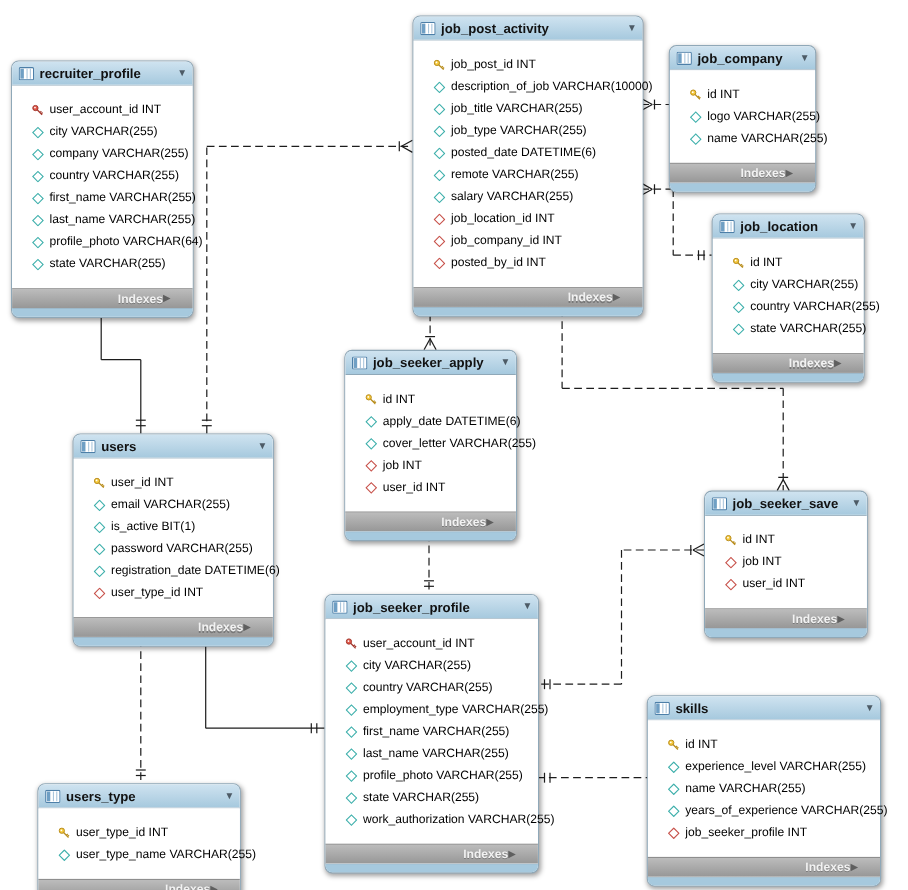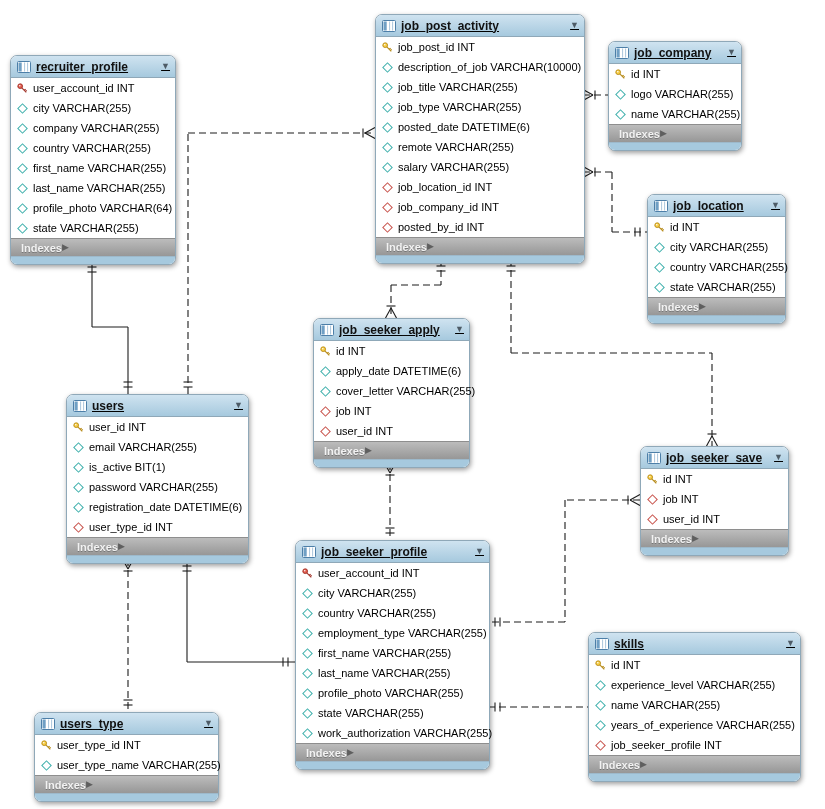--- a/index.html
+++ b/index.html
@@ -9,30 +9,30 @@
   }
   #wires{position:absolute;left:0;top:0;z-index:1;}
   .db-table{
     position:absolute;z-index:2;border-radius:7px;
     box-shadow:1px 2px 5px rgba(0,0,0,.38);
     background:#fff;border:1px solid #8fa8b8;
   }
   .tbl-header{
     height:21px;display:flex;align-items:center;gap:5px;padding:0 5px 0 6px;
     background:linear-gradient(#cfe3f0,#a6c9de);
-    border-radius:6px 6px 0 0;border-bottom:1px solid #8fa8b8;text-decoration:underline;
+    border-radius:6px 6px 0 0;border-bottom:1px solid #8fa8b8;
   }
   .tbl-title{font-size:12px;font-weight:bold;color:#111;flex:1;white-space:nowrap;overflow:hidden;}
   .hdr-arrow{font-size:9px;color:#4d5b66;line-height:1;}
-  .tbl-body{background:#fff;padding:0;}
+  .tbl-body{background:#fff;padding:12px;}
   .tbl-row{height:20px;display:flex;align-items:center;gap:5px;padding:0 4px 0 6px;white-space:nowrap;}
   .tbl-row .ftxt{font-size:11px;color:#000;}
   .tbl-footer{
-    height:17px;display:flex;align-items:center;justify-content:flex-start;
-    padding:0 10px;background:linear-gradient(#bcbcbc,#979797);
+    height:17px;display:flex;align-items:center;justify-content:flex-end;
+    padding:0 20px;background:linear-gradient(#bcbcbc,#979797);
     border-top:1px solid #8e8e8e;
   }
   .tbl-footer .flabel{font-size:11px;font-weight:bold;color:#f2f2f2;text-shadow:0 1px 0 rgba(0,0,0,.25);}
   .ftr-arrow{font-size:9px;color:#5f5f5f;line-height:1;}
   .tbl-strip{height:7px;background:#a6c9de;border-radius:0 0 6px 6px;border-top:1px solid #9db9cb;}
   .icon-svg{display:block;}
 </style>
 </head>
 <body>
 

